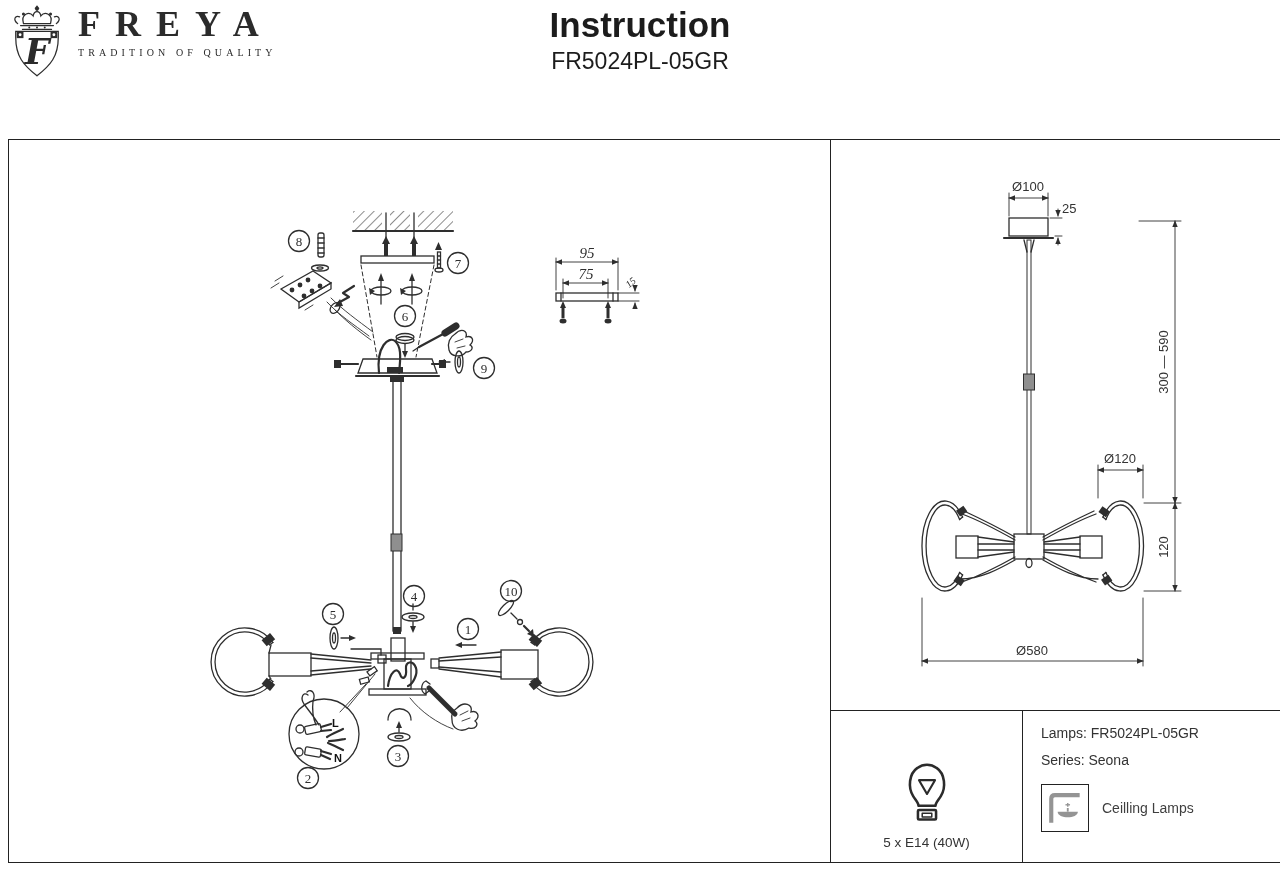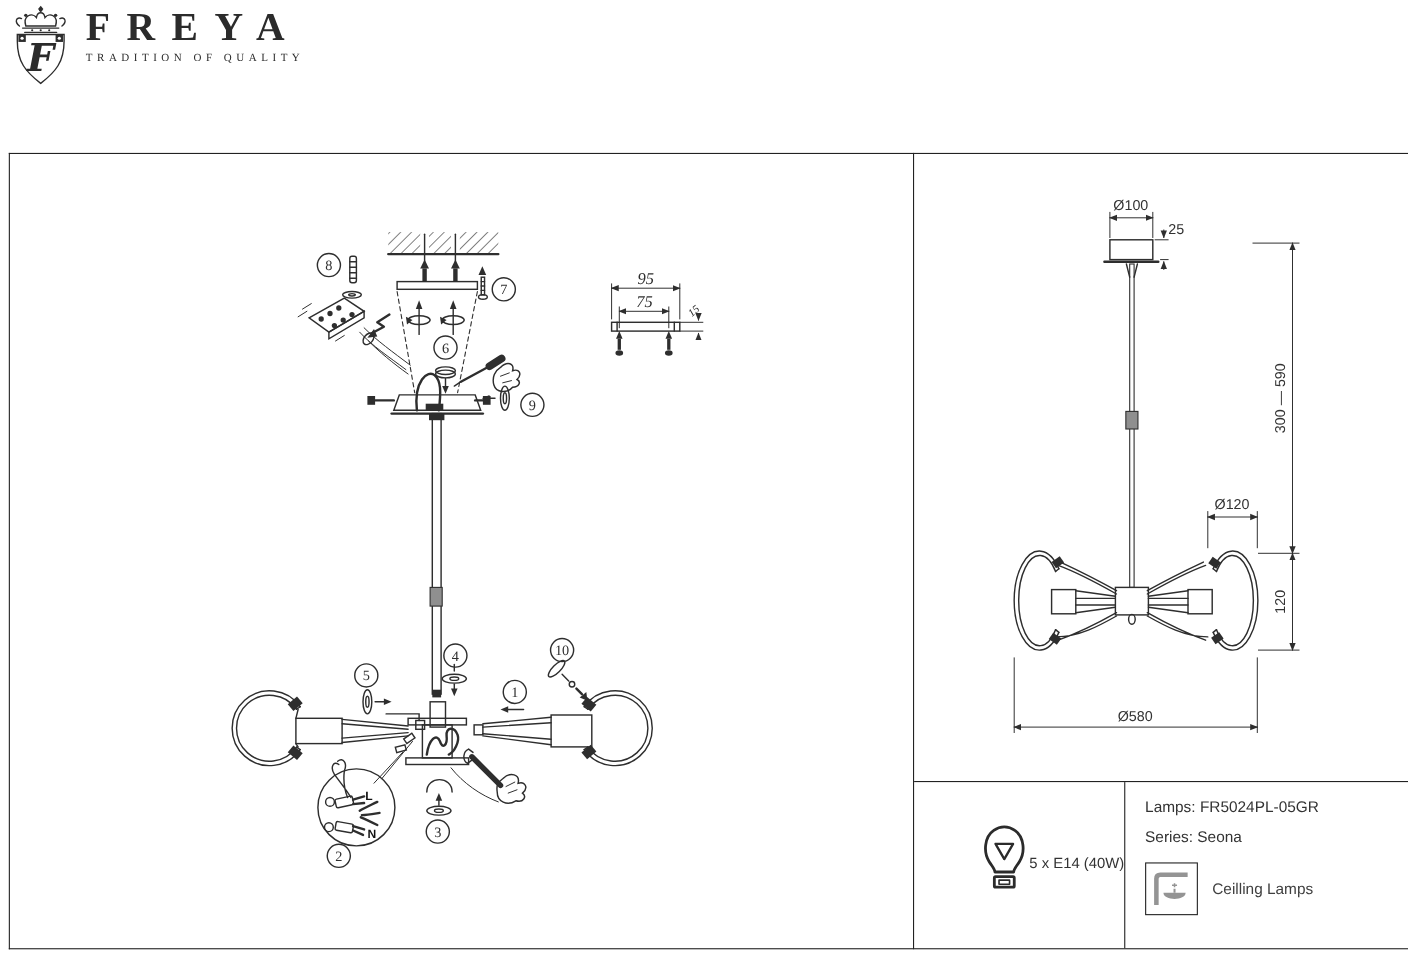--- a/index.html
+++ b/index.html
@@ -30,21 +30,21 @@
   .w2{stroke-width:2.2;}
   .co{font:13px "Liberation Serif",serif;fill:#2e2e2e;text-anchor:middle;stroke:none;}
   .dim-sans{font:13px "Liberation Sans",sans-serif;fill:#333;stroke:none;}
   .mid{text-anchor:middle;}
   .dim-serif{font:italic 15px "Liberation Serif",serif;fill:#2e2e2e;stroke:none;text-anchor:middle;}
   .dim-serif-sm{font:italic 10px "Liberation Serif",serif;fill:#2e2e2e;stroke:none;}
   .wl{font:bold 11px "Liberation Sans",sans-serif;fill:#111;stroke:none;}
   
   .info-row{position:absolute;left:0;right:0;bottom:0;height:151px;border-top:1.5px solid #222;display:flex;}
   .bulb-cell{width:192px;border-right:1.5px solid #222;box-sizing:border-box;display:flex;
-             flex-direction:row;align-items:center;justify-content:flex-end;padding-bottom:12px;}
+             flex-direction:column;align-items:center;justify-content:flex-end;padding-bottom:12px;}
   .bulb-spec{font-size:13.5px;color:#333;margin-top:8px;}
   .model-cell{flex:1;box-sizing:border-box;padding:14px 0 0 18px;font-size:14px;color:#333;}
   .model-cell .line{margin-bottom:11px;}
   .cat-row{display:flex;align-items:center;gap:13px;margin-top:16px;}
   .icon-box{width:48px;height:48px;border:1.5px solid #222;box-sizing:border-box;
             display:flex;align-items:center;justify-content:center;}
   .cat-label{font-size:14px;color:#3f3f3f;}
 </style>
 </head>
 <body>
@@ -71,20 +71,24 @@
           <circle cx="47.5" cy="31.5" r="1.5" fill="#fff" stroke="none"></circle>
         <text x="30" y="62" text-anchor="middle" style="font:italic bold 36px 'DejaVu Serif',serif;fill:#2b2b2b;stroke:none">F</text>
       </g>
     </svg>
     <div class="logo-text">
       <div class="brand">FREYA</div>
       <div class="tagline">TRADITION OF QUALITY</div>
     </div>
   </div>
 
+  <div class="title-block">
+    <h1>Instruction</h1>
+    <div class="model-code">FR5024PL-05GR</div>
+  </div>
 
   <section class="panel" id="left-panel">
     <svg width="820" height="720" viewBox="0 0 820 720">
       <defs>
         <pattern id="hatch" width="7" height="7" patternUnits="userSpaceOnUse" patternTransform="rotate(45)">
           <line x1="0" y1="0" x2="0" y2="7" stroke="#2e2e2e" stroke-width="1.1"></line>
         </pattern>
         <marker id="arL" viewBox="0 0 10 10" refX="9" refY="5" markerWidth="8" markerHeight="8" orient="auto-start-reverse">
           <path d="M0,1 L10,5 L0,9 Z" fill="#2e2e2e"></path>
         </marker>

